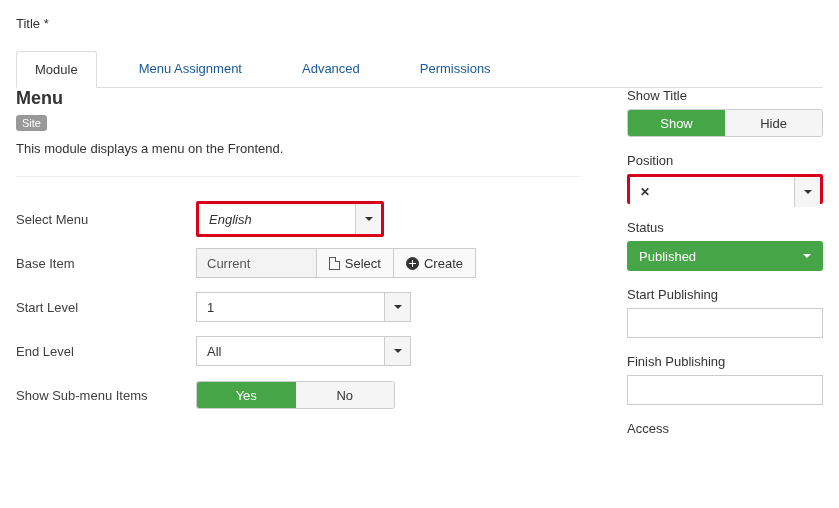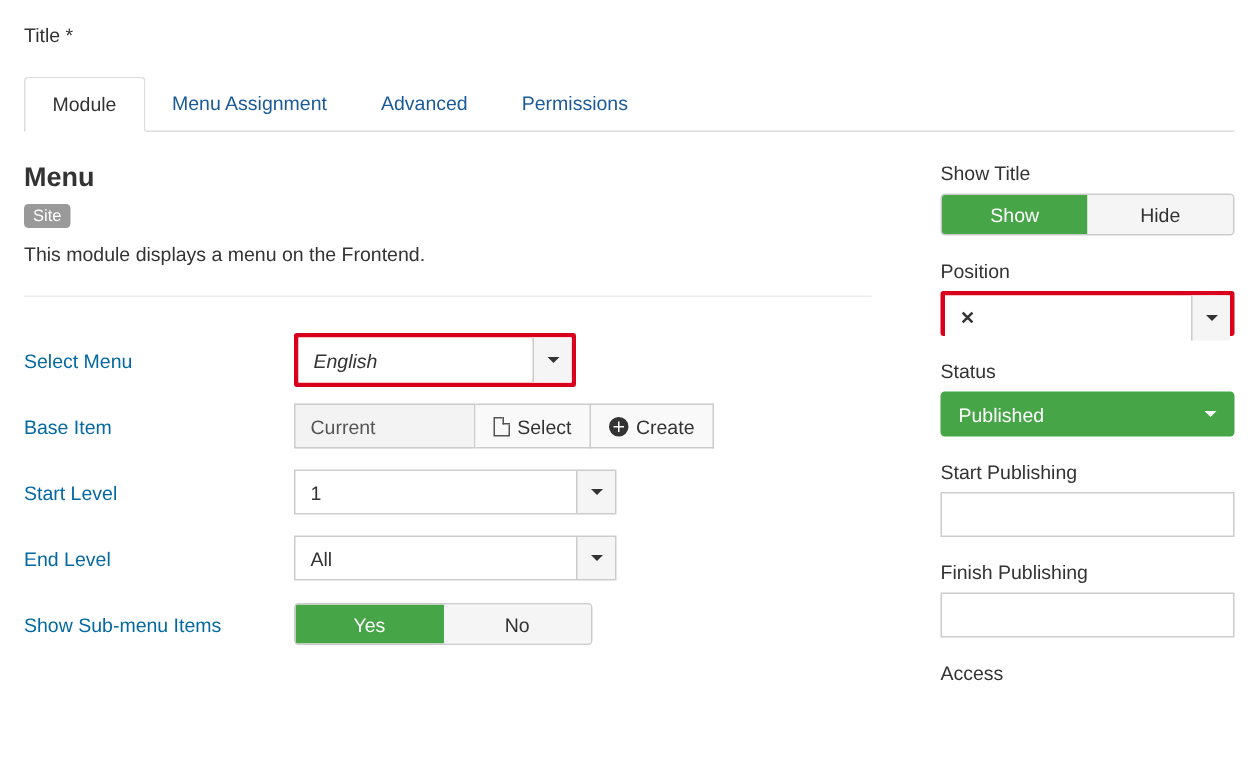--- a/index.html
+++ b/index.html
@@ -54,21 +54,21 @@
     position: absolute;
     left: 3px;
     right: 3px;
     top: 8px;
     height: 4px;
     background: #888;
   }
   .tabs {
     display: flex;
     border-bottom: 1px solid #ddd;
-    margin-bottom: 20px;
+    gap: 24px;
   }
   .tab {
     padding: 10px 18px;
     color: #1a5a99;
     cursor: pointer;
     font-size: 13px;
   }
   .tab.active {
     color: #333;
     border: 1px solid #ddd;
@@ -107,21 +107,21 @@
     padding-bottom: 20px;
     border-bottom: 1px solid #eee;
   }
   .form-row {
     display: flex;
     align-items: center;
     min-height: 44px;
   }
   .form-label {
     width: 180px;
-    color: #0369a1;
+    color: #404040;
   }
   .form-control-area {
     display: flex;
     align-items: center;
   }
   .dropdown {
     display: flex;
     align-items: center;
     border: 1px solid #ccc;
     background: #fff;

